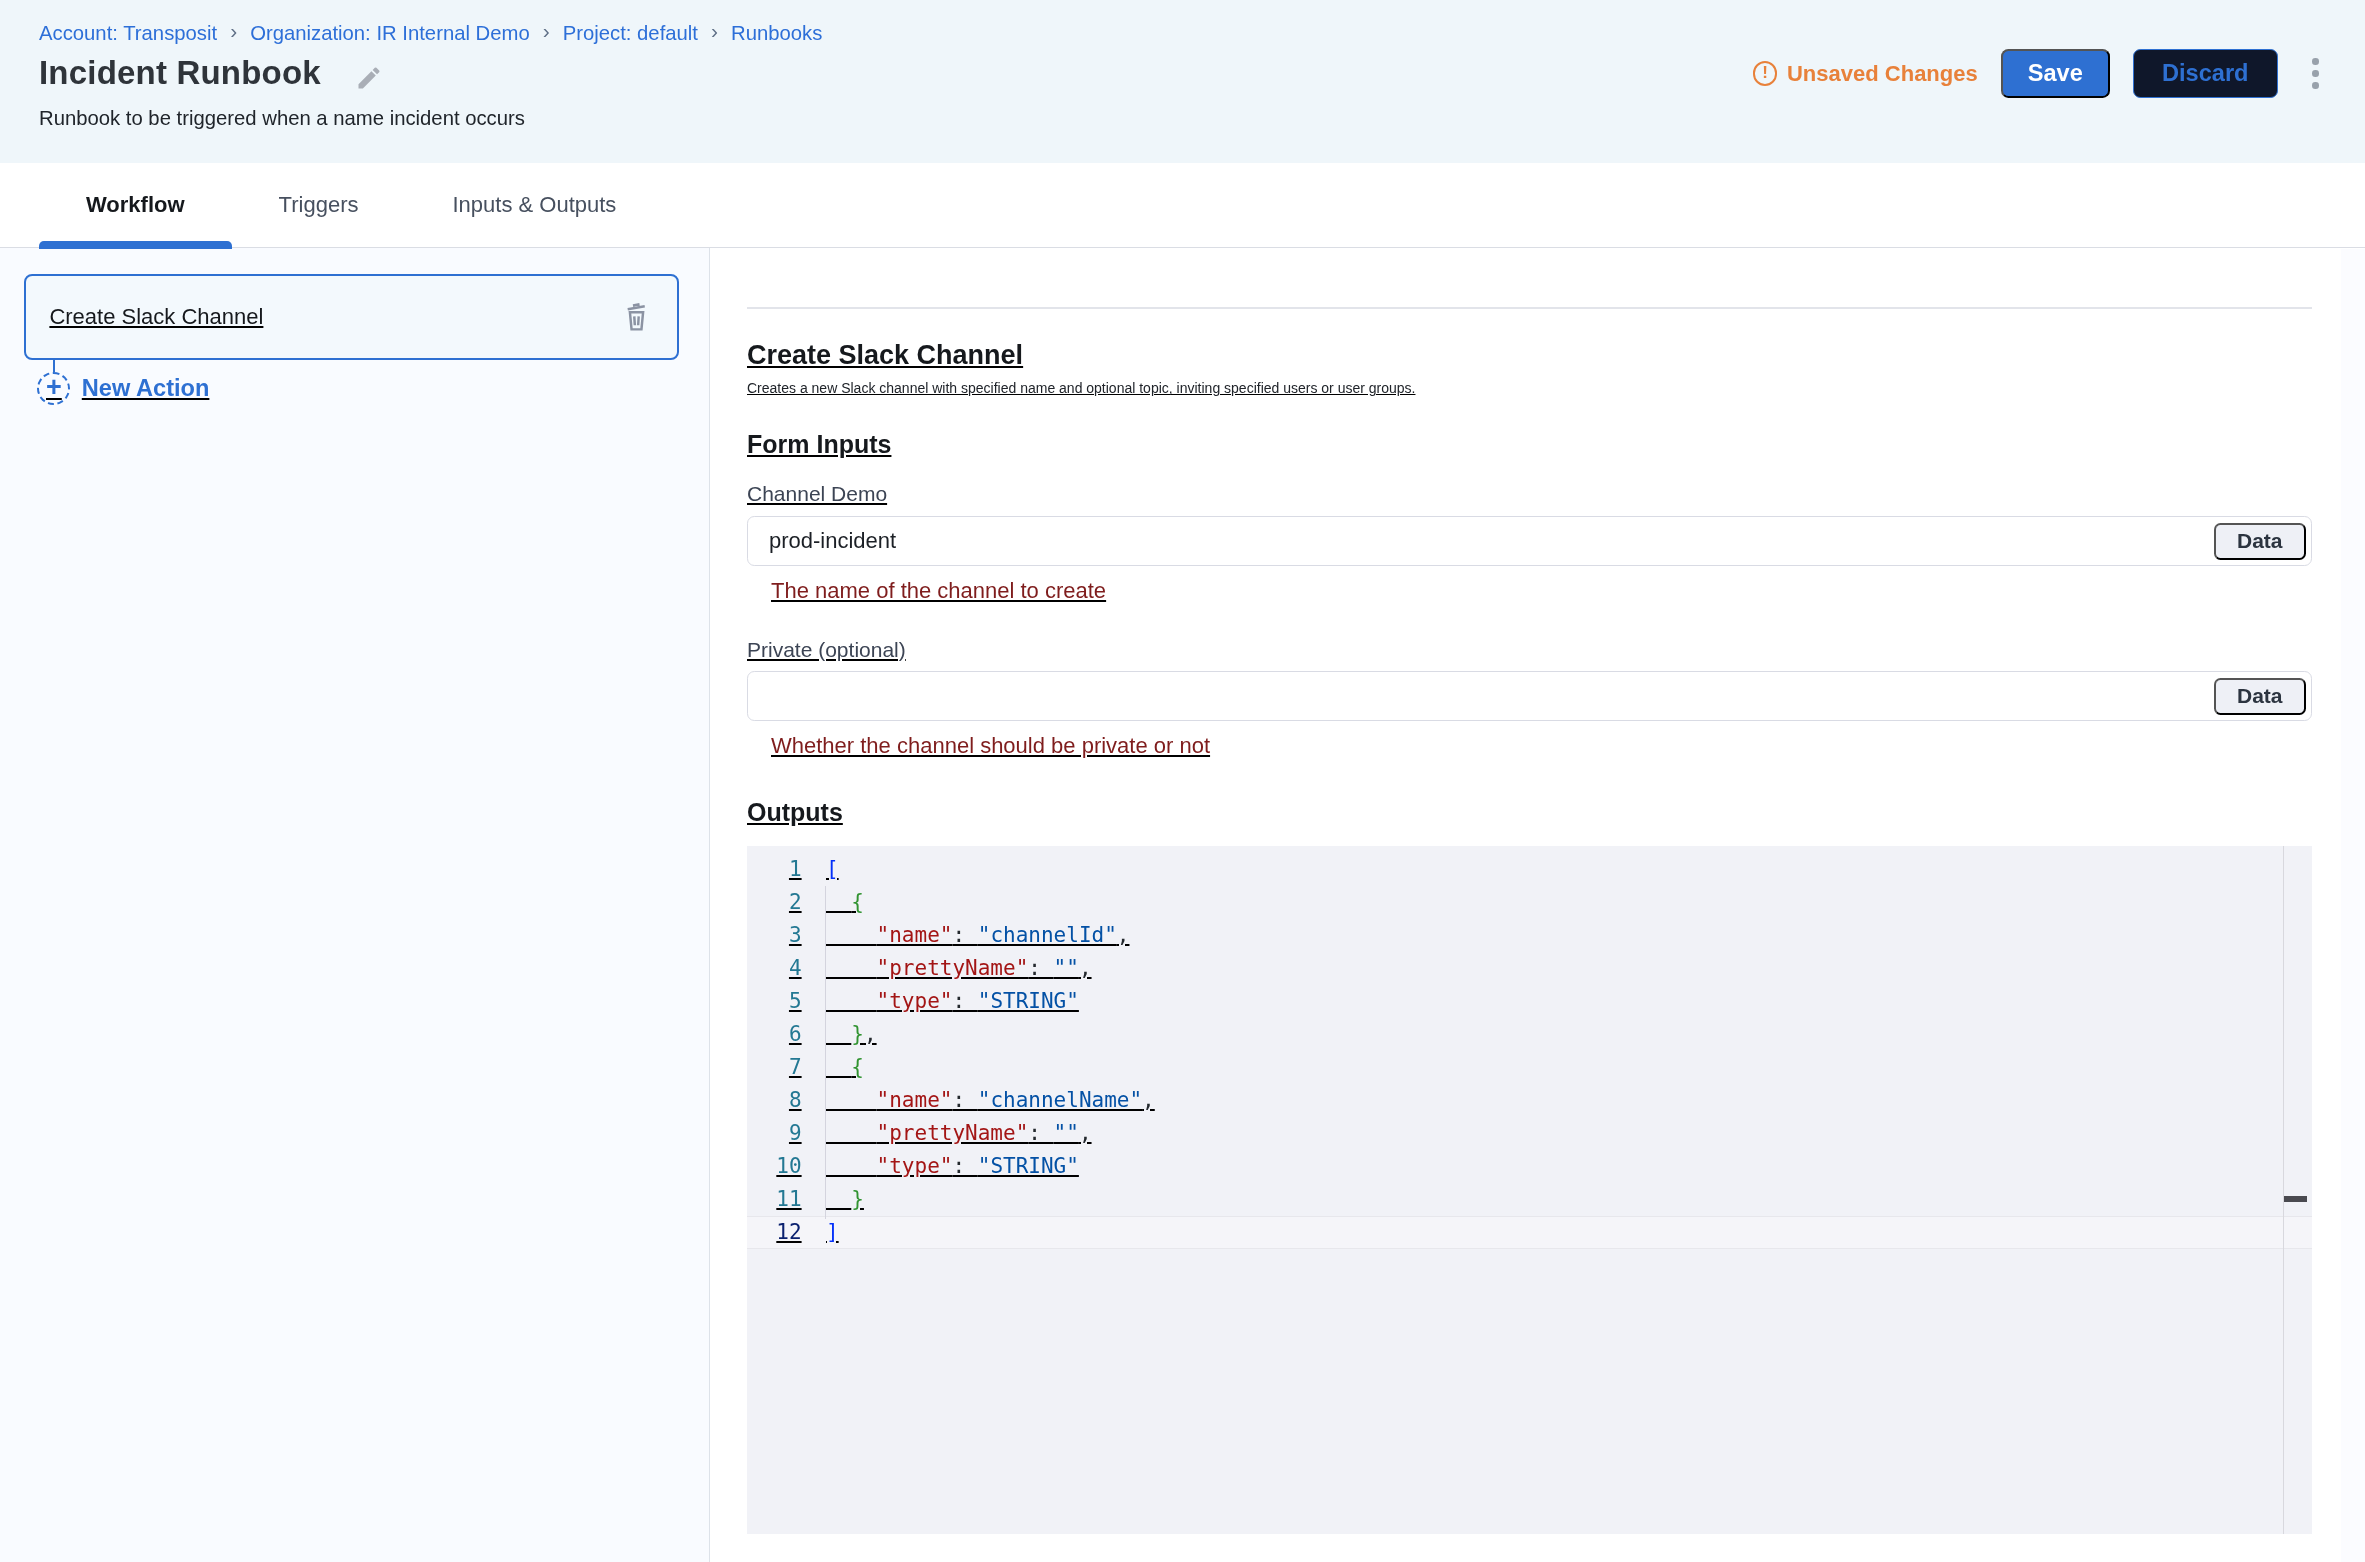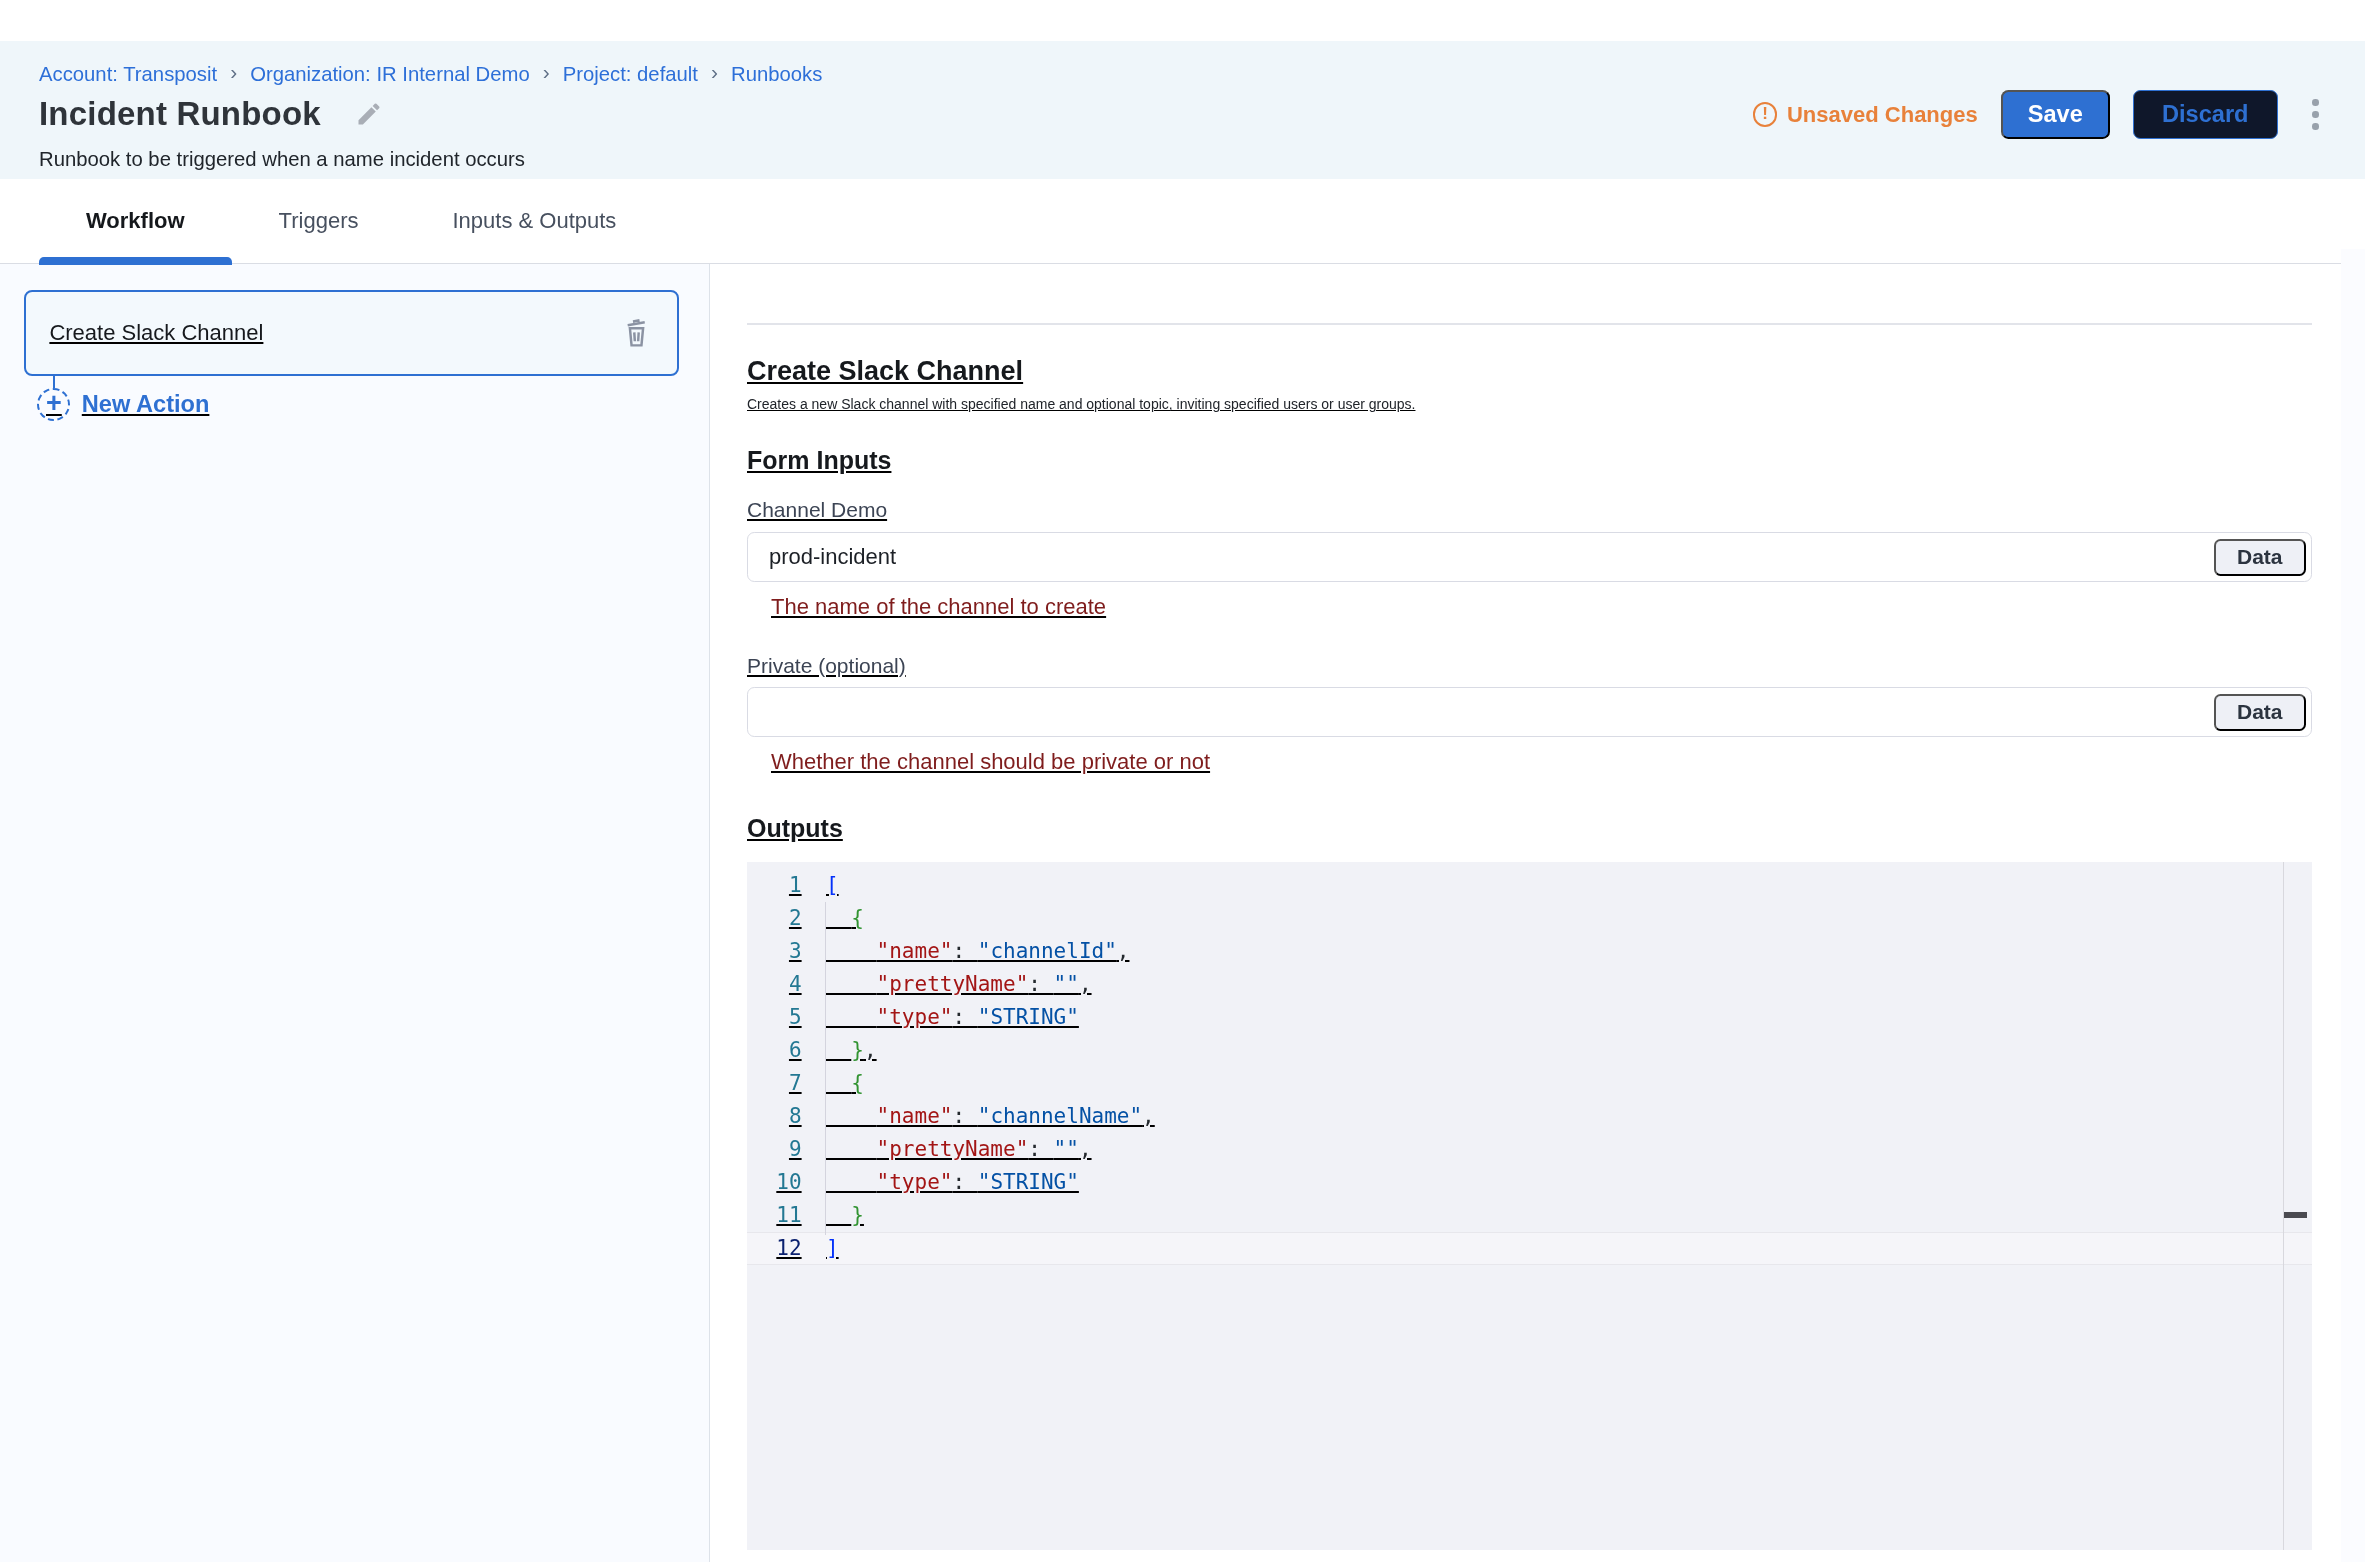--- a/index.html
+++ b/index.html
@@ -1,25 +1,25 @@
 <!DOCTYPE html>
 <html style="font-size:13px"><head>
 <meta charset="utf-8">
 <style>
   * { margin:0; padding:0; box-sizing:border-box; }
   html,body { width:2366px; height:1562px; overflow:hidden; background:#ffffff;
               font-family:"Liberation Sans", sans-serif; }
 
   
-  .app-header { position:relative; width:100%; height:138px; background:#eff6fa;margin-top:41px; }
+  .app-header { position:relative; width:100%; height:163px; background:#eff6fa; }
   .breadcrumb { position:absolute; left:39px; top:21px; font-size:20.3px; color:#2d6fd8;
                 display:flex; align-items:center; gap:13px; }
   .crumb { cursor:pointer; }
   .crumb-sep { color:#5f6f86; font-size:21px; transform:translateY(-1.6px); }
-  .title-row { position:absolute; left:39px; top:54px; display:flex; align-items:center; gap:34px; }
+  .title-row { position:absolute; left:39px; top:54px; display:flex; align-items:flex-end; gap:34px; }
   .page-title { font-size:33px; font-weight:bold; color:#2f343a; letter-spacing:0.2px; }
   .pencil { width:28px; height:28px; fill:#a9aeb6; }
   .subtitle { position:absolute; left:39px; top:107px; font-size:20.3px; color:#20252b; }
 
   .header-actions { position:absolute; top:49px; right:36px; display:flex; align-items:center; gap:23px; }
   .status { display:flex; align-items:center; gap:9.8px; color:#e8813a; font-size:22px; font-weight:bold; }
   .warn-circ { width:24.4px; height:24.4px; border:2.4px solid #e8813a; border-radius:50%;
                display:flex; align-items:center; justify-content:center;
                font-size:17px; font-weight:bold; color:#e8813a; }
   .btn { height:49px; border-radius:7.3px; font-size:23.6px; font-weight:bold;

